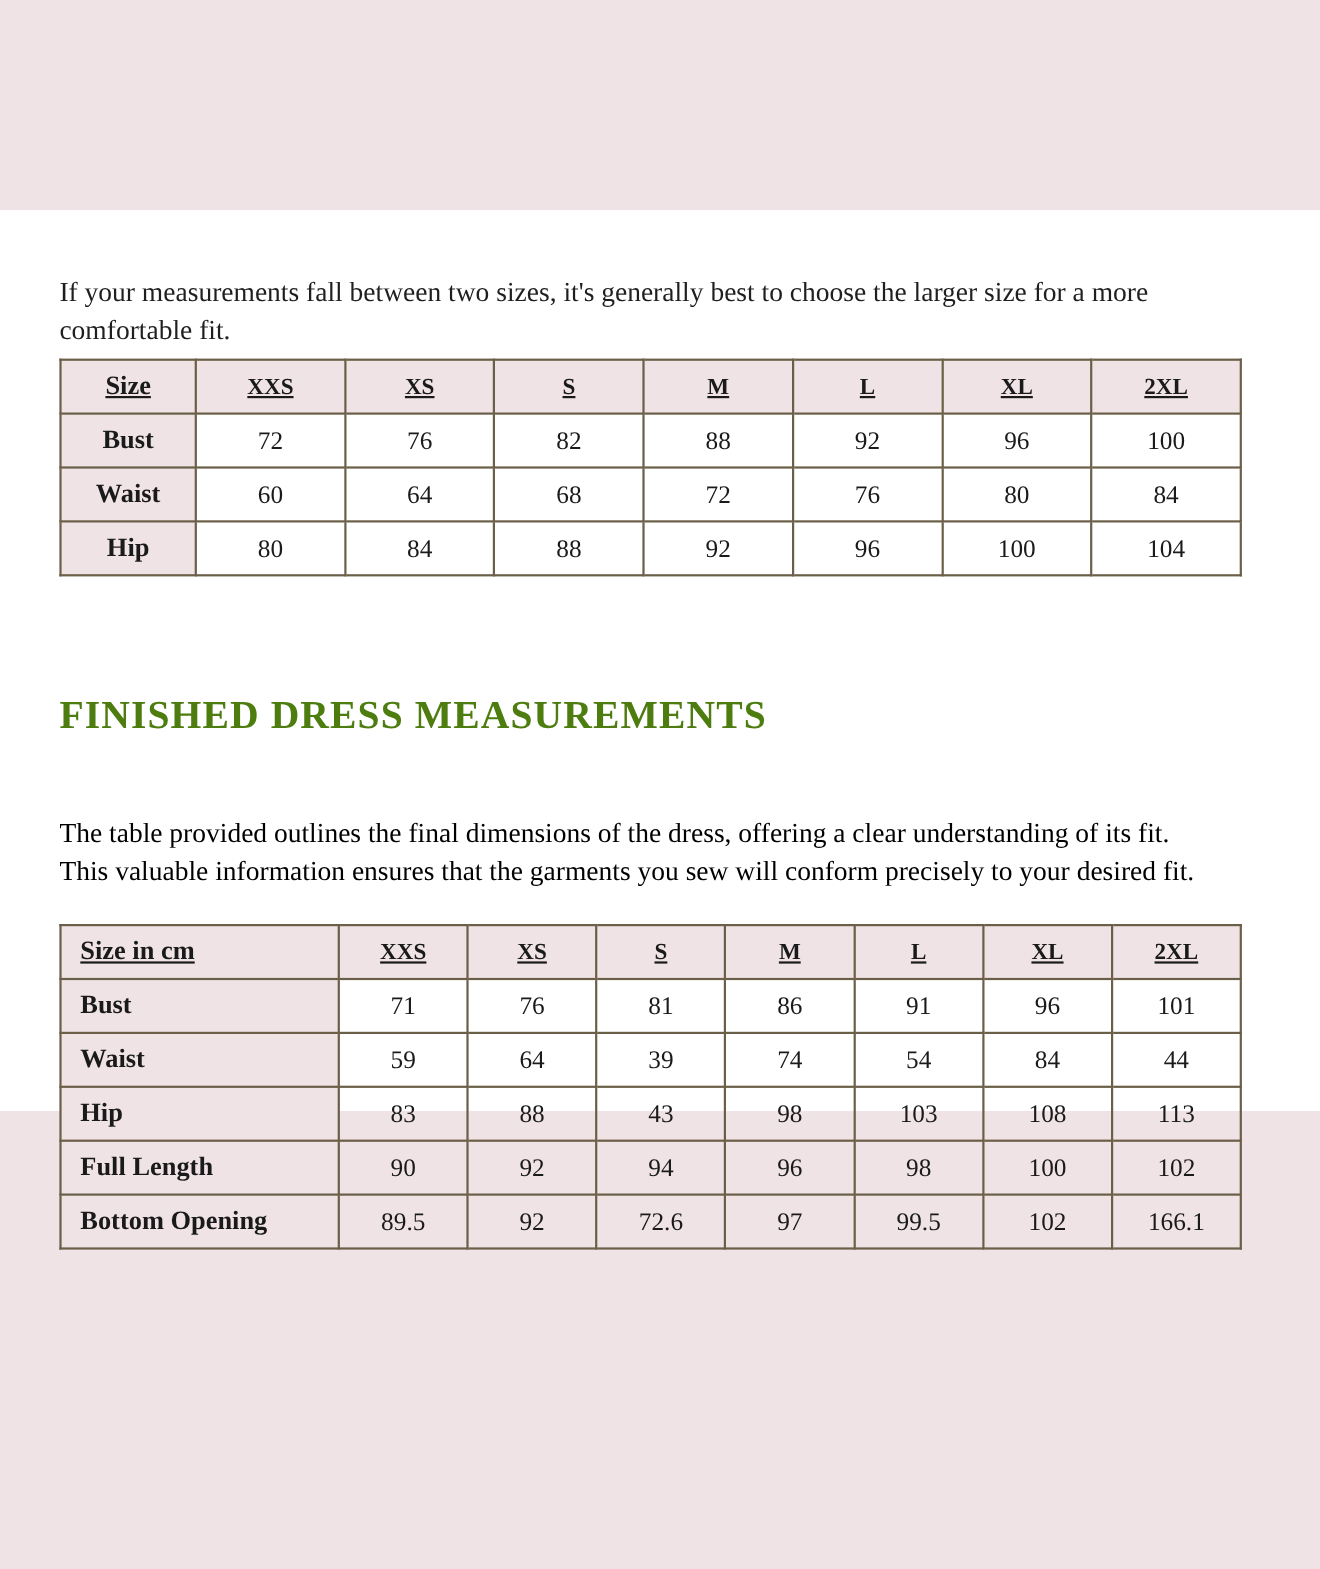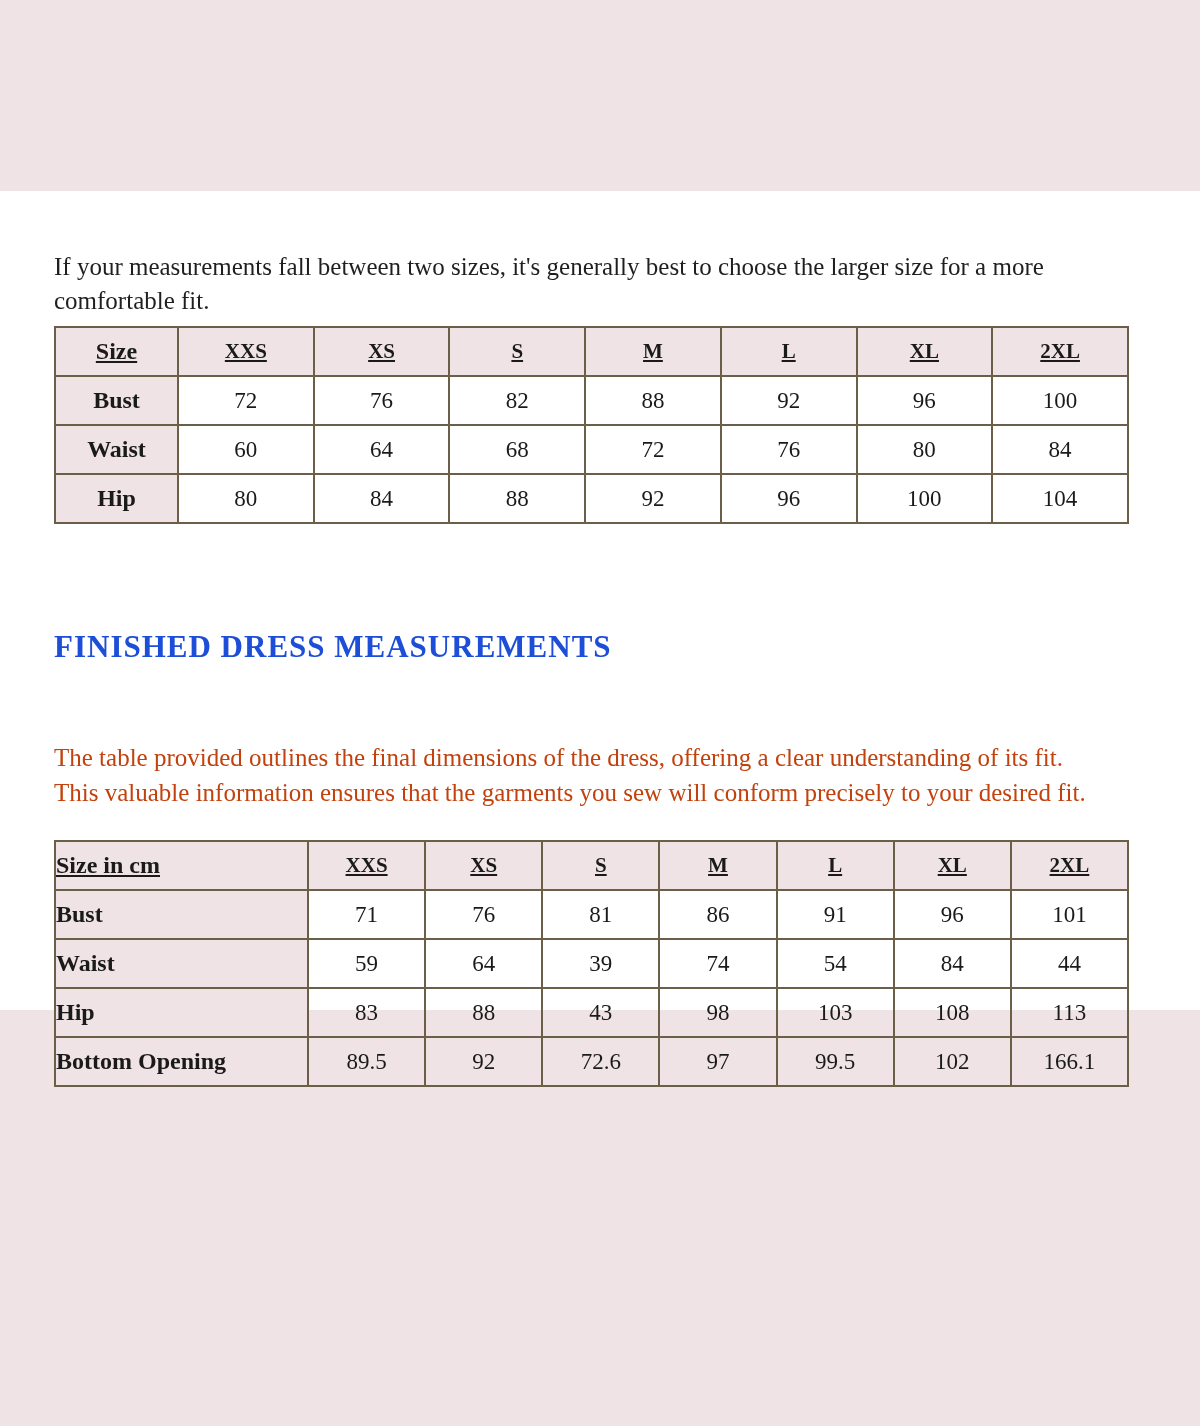--- a/index.html
+++ b/index.html
@@ -33,32 +33,32 @@
     font-size: 23px;
   }
   table.sz .hdr td { background: #efe3e6; font-weight: bold; font-size: 21px; text-decoration: underline; }
   table.sz td.rowlabel { background: #efe3e6; font-weight: bold; font-size: 24px; }
   #t1 { left: 54px; top: 135px; width: 1075px; }
   #t1 td { height: 47px; }
   #t1 col.c0 { width: 123px; }
   #t2 { left: 54px; top: 649px; width: 1075px; }
   #t2 td { height: 47px; }
   #t2 col.c0 { width: 253px; }
-  #t2 td.rowlabel { text-align: left; padding-left: 0; }
+  #t2 td.rowlabel { text-align: left; padding-left: 17px; }
   .heading {
     position: absolute; left: 54px; top: 438px;
-    font-size: 31px; font-weight: bold; letter-spacing: 1px;
-    color: #1d4ed8;
+    font-size: 36px; font-weight: bold; letter-spacing: 1px;
+    color: #4d7c0f;
     text-align: right;
   }
   .desc {
     position: absolute; left: 54px; top: 524px;
     width: 1050px;
     font-size: 25px; line-height: 35px;
-    color: #c2410c;
+    color: #000000;
   }
 </style>
 </head>
 <body>
 
 <div class="page">
   <p class="intro">If your measurements fall between two sizes, it's generally best to choose the larger size for a more comfortable fit.</p>
 
   <table class="sz" id="t1">
     <colgroup>
@@ -164,20 +164,30 @@
           <td class="rowlabel">Hip</td>
           <td>83</td>
           <td>88</td>
           <td>43</td>
           <td>98</td>
           <td>103</td>
           <td>108</td>
           <td>113</td>
         </tr>
         <tr>
+          <td class="rowlabel">Full Length</td>
+          <td>90</td>
+          <td>92</td>
+          <td>94</td>
+          <td>96</td>
+          <td>98</td>
+          <td>100</td>
+          <td>102</td>
+        </tr>
+        <tr>
           <td class="rowlabel">Bottom Opening</td>
           <td>89.5</td>
           <td>92</td>
           <td>72.6</td>
           <td>97</td>
           <td>99.5</td>
           <td>102</td>
           <td>166.1</td>
         </tr>
       </tbody>

